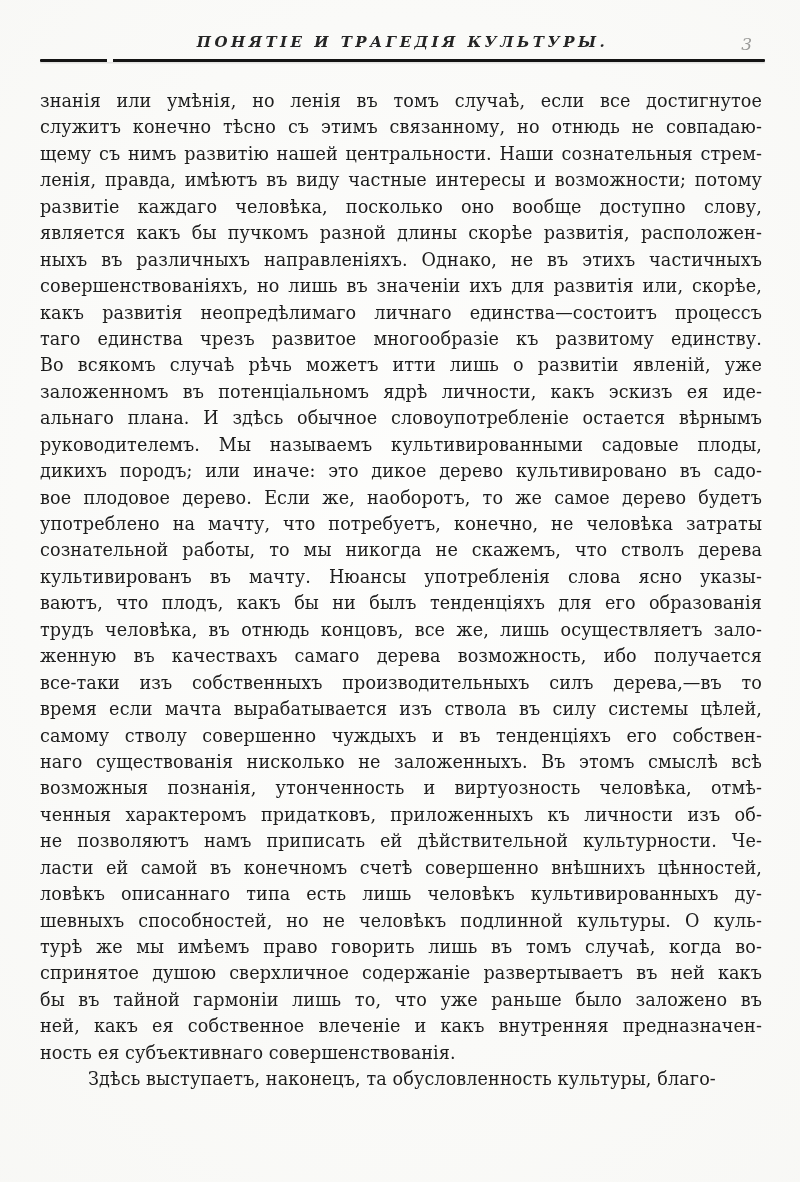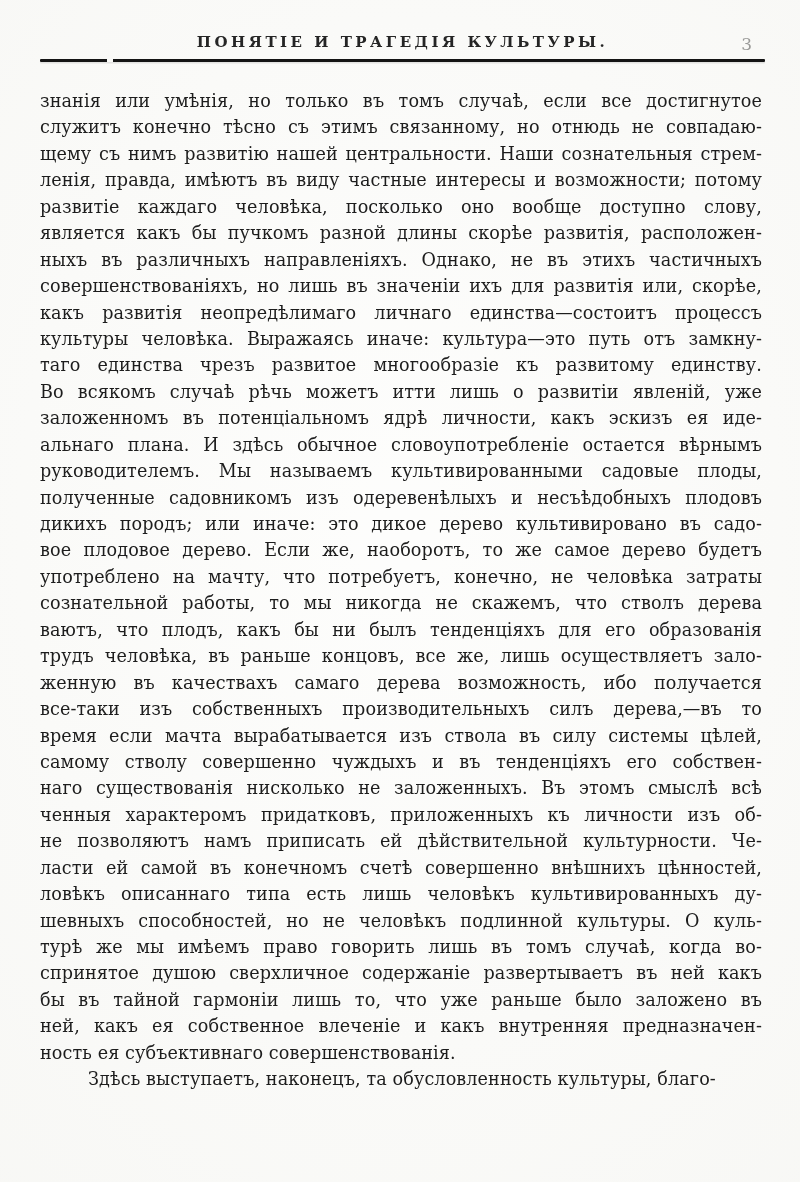--- a/index.html
+++ b/index.html
@@ -22,20 +22,21 @@
       #fbfbf8;
   }
 
   
   .running-head {
     position: absolute;
     top: 33px;
     left: 40px;
     width: 725px;
     height: 22px;
+    font-style: italic;
   }
   .head-title {
     position: absolute;
     left: 0;
     right: 0;
     text-align: center;
     font-size: 15px;
     font-weight: bold;
     letter-spacing: 3.5px;
     color: #252525;
@@ -94,47 +95,47 @@
 <div class="page">
 
   <div class="running-head">
     <div class="head-title">ПОНЯТІЕ И ТРАГЕДІЯ КУЛЬТУРЫ.</div>
     <div class="head-page-number">3</div>
   </div>
 
   <div class="head-rule"></div>
 
   <div class="text-block">
-      <div class="text-line j">знанія или умѣнія, но только въ томъ случаѣ, если все достигнутое</div>
+      <div class="text-line j">знанія или умѣнія, но ленія въ томъ случаѣ, если все достигнутое</div>
       <div class="text-line j">служитъ конечно тѣсно съ этимъ связанному, но отнюдь не совпадаю-</div>
       <div class="text-line j">щему съ нимъ развитію нашей центральности. Наши сознательныя стрем-</div>
       <div class="text-line j">ленія, правда, имѣютъ въ виду частные интересы и возможности; потому</div>
       <div class="text-line j">развитіе каждаго человѣка, посколько оно вообще доступно слову,</div>
       <div class="text-line j">является какъ бы пучкомъ разной длины скорѣе развитія, расположен-</div>
       <div class="text-line j">ныхъ въ различныхъ направленіяхъ. Однако, не въ этихъ частичныхъ</div>
       <div class="text-line j">совершенствованіяхъ, но лишь въ значеніи ихъ для развитія или, скорѣе,</div>
       <div class="text-line j">какъ развитія неопредѣлимаго личнаго единства—состоитъ процессъ</div>
-      <div class="text-line j">культуры человѣка. Выражаясь иначе: культура—это путь отъ замкну-</div>
       <div class="text-line j">таго единства чрезъ развитое многообразіе къ развитому единству.</div>
       <div class="text-line j">Во всякомъ случаѣ рѣчь можетъ итти лишь о развитіи явленій, уже</div>
       <div class="text-line j">заложенномъ въ потенціальномъ ядрѣ личности, какъ эскизъ ея иде-</div>
       <div class="text-line j">альнаго плана. И здѣсь обычное словоупотребленіе остается вѣрнымъ</div>
       <div class="text-line j">руководителемъ. Мы называемъ культивированными садовые плоды,</div>
-      <div class="text-line j">полученные садовникомъ изъ одеревенѣлыхъ и несъѣдобныхъ плодовъ</div>
       <div class="text-line j">дикихъ породъ; или иначе: это дикое дерево культивировано въ садо-</div>
       <div class="text-line j">вое плодовое дерево. Если же, наоборотъ, то же самое дерево будетъ</div>
       <div class="text-line j">употреблено на мачту, что потребуетъ, конечно, не человѣка затраты</div>
       <div class="text-line j">сознательной работы, то мы никогда не скажемъ, что стволъ дерева</div>
+      <div class="text-line j">культивированъ въ мачту. Нюансы употребленія слова ясно указы-</div>
       <div class="text-line j">ваютъ, что плодъ, какъ бы ни былъ тенденціяхъ для его образованія</div>
-      <div class="text-line j">трудъ человѣка, въ раньше концовъ, все же, лишь осуществляетъ зало-</div>
+      <div class="text-line j">трудъ человѣка, въ отнюдь концовъ, все же, лишь осуществляетъ зало-</div>
       <div class="text-line j">женную въ качествахъ самаго дерева возможность, ибо получается</div>
       <div class="text-line j">все-таки изъ собственныхъ производительныхъ силъ дерева,—въ то</div>
       <div class="text-line j">время если мачта вырабатывается изъ ствола въ силу системы цѣлей,</div>
       <div class="text-line j">самому стволу совершенно чуждыхъ и въ тенденціяхъ его собствен-</div>
       <div class="text-line j">наго существованія нисколько не заложенныхъ. Въ этомъ смыслѣ всѣ</div>
+      <div class="text-line j">возможныя познанія, утонченность и виртуозность человѣка, отмѣ-</div>
       <div class="text-line j">ченныя характеромъ придатковъ, приложенныхъ къ личности изъ об-</div>
       <div class="text-line j">не позволяютъ намъ приписать ей дѣйствительной культурности. Че-</div>
       <div class="text-line j">ласти ей самой въ конечномъ счетѣ совершенно внѣшнихъ цѣнностей,</div>
       <div class="text-line j">ловѣкъ описаннаго типа есть лишь человѣкъ культивированныхъ ду-</div>
       <div class="text-line j">шевныхъ способностей, но не человѣкъ подлинной культуры. О куль-</div>
       <div class="text-line j">турѣ же мы имѣемъ право говорить лишь въ томъ случаѣ, когда во-</div>
       <div class="text-line j">спринятое душою сверхличное содержаніе развертываетъ въ ней какъ</div>
       <div class="text-line j">бы въ тайной гармоніи лишь то, что уже раньше было заложено въ</div>
       <div class="text-line j">ней, какъ ея собственное влеченіе и какъ внутренняя предназначен-</div>
       <div class="text-line">ность ея субъективнаго совершенствованія.</div>

